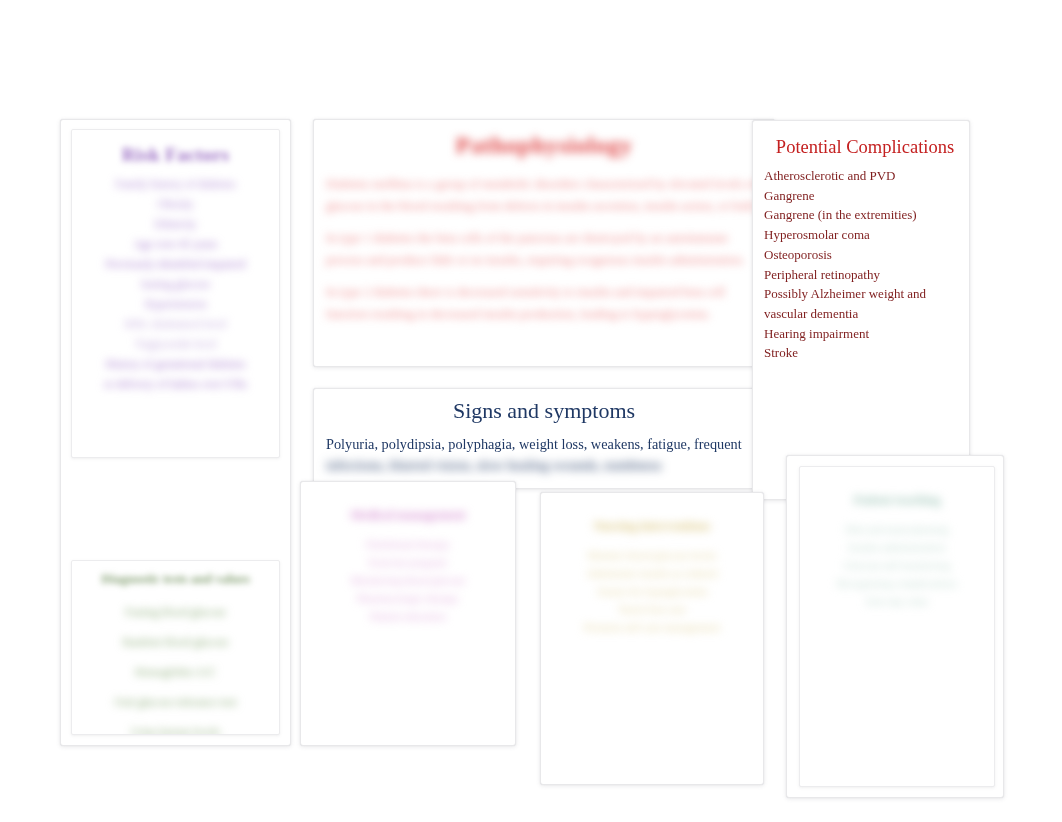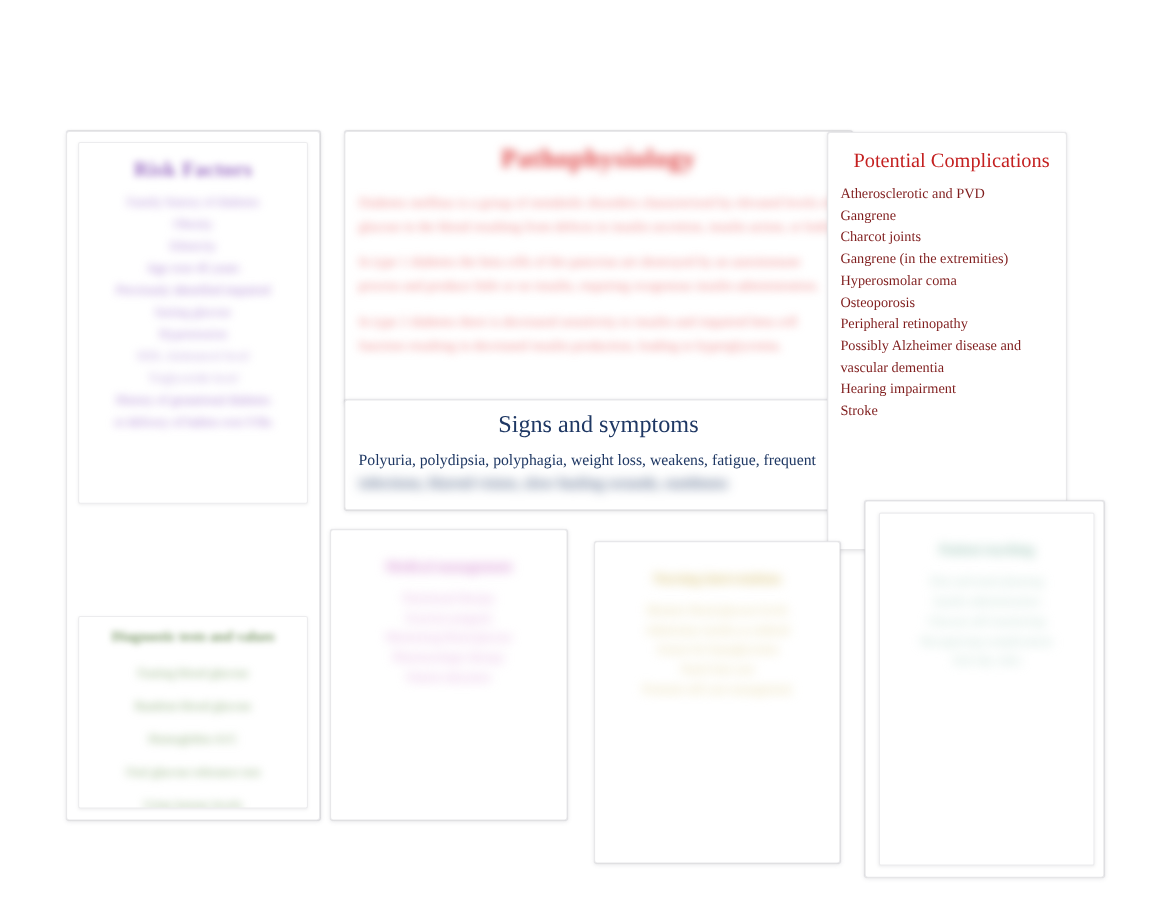--- a/index.html
+++ b/index.html
@@ -118,21 +118,21 @@
     margin: 14px 12px 0 12px;
     color: #ef8c8c;
     font-size: 12.5px;
     line-height: 22px;
     text-align: left;
   }
   .patho-body p { margin-bottom: 10px; }
 
   
   #signs-card {
-    left: 313px; top: 363px;
+    left: 313px; top: 388px;
     width: 462px; height: 101px;
   }
   .signs-title {
     text-align: center;
     font-size: 22px;
     color: #1f3864;
     margin-top: 9px;
   }
   .signs-body {
     margin: 10px 12px 0 12px;
@@ -256,26 +256,25 @@
       <span>Polyuria, polydipsia, polyphagia, weight loss, weakens, fatigue, frequent</span>
       <span class="line2 blurred-xhard">infections, blurred vision, slow healing wounds, numbness</span>
     </div>
   </div>
 
   <div class="card" id="complications-card">
     <div class="comp-title">Potential Complications</div>
     <ul class="comp-list">
       <li>Atherosclerotic and PVD</li>
       <li>Gangrene</li>
-      <li>Charcot joints</li>
       <li>Gangrene (in the extremities)</li>
       <li>Hyperosmolar coma</li>
       <li>Osteoporosis</li>
       <li>Peripheral retinopathy</li>
-      <li>Possibly Alzheimer disease and vascular dementia</li>
+      <li>Possibly Alzheimer weight and vascular dementia</li>
       <li>Hearing impairment</li>
       <li>Stroke</li>
     </ul>
   </div>
 
   <div class="card" id="bottom-left-card">
     <div class="mini-title pink blurred-xhard">Medical management</div>
     <div class="mini-body pink blurred-xhard">
       <div>Nutritional therapy</div>
       <div>Exercise program</div>

